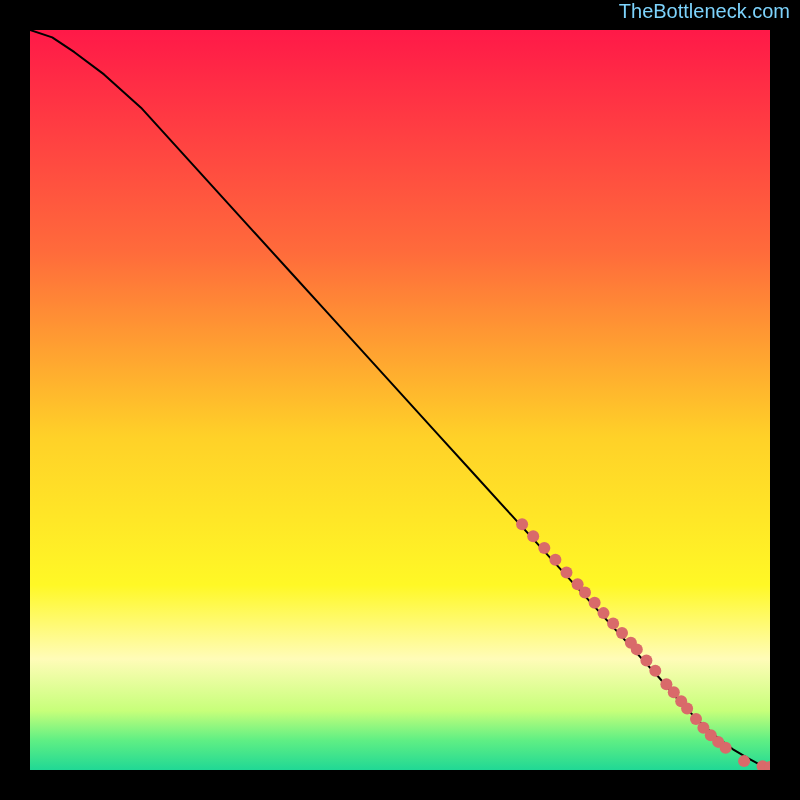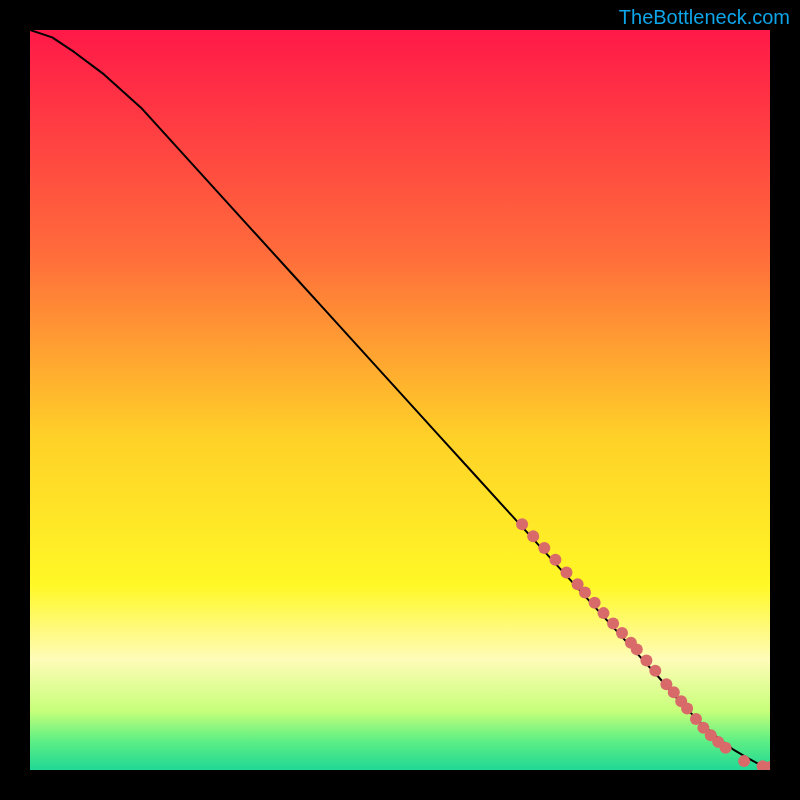--- a/index.html
+++ b/index.html
@@ -10,23 +10,23 @@
     height: 800px;
     overflow: hidden;
   }
   .chart-container {
     position: relative;
     width: 800px;
     height: 800px;
   }
   .watermark {
     position: absolute;
-    top: 6px;
+    top: 0;
     right: 10px;
-    color: #0ea5e9;
+    color: #7dd3fc;
     font-family: Arial, Helvetica, sans-serif;
     font-size: 20px;
     font-weight: 500;
     z-index: 10;
   }
   .plot-area {
     position: absolute;
     left: 30px;
     top: 30px;
     width: 740px;

